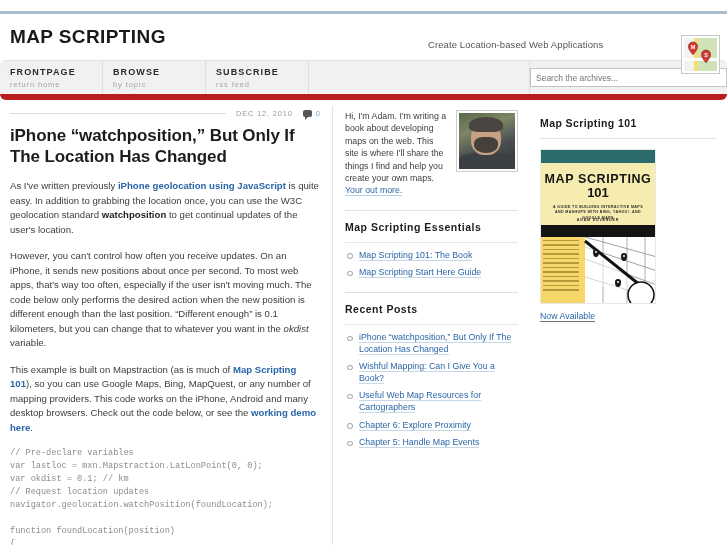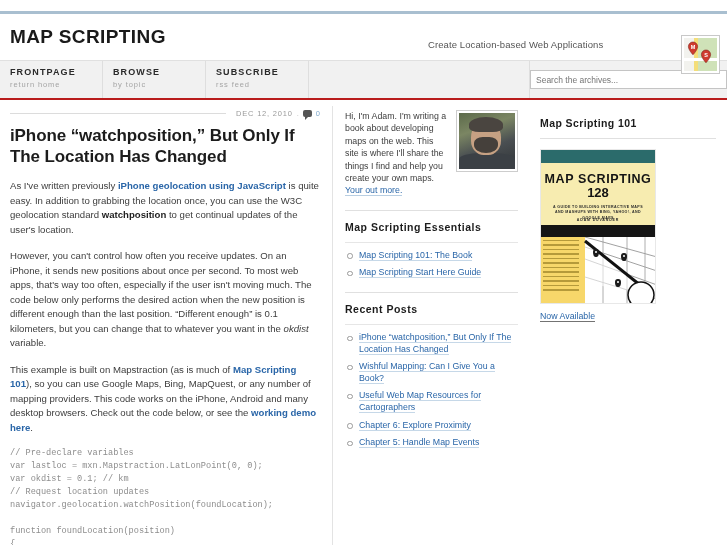--- a/index.html
+++ b/index.html
@@ -59,21 +59,22 @@
   }
   .logo-badge svg { display: block; }
 
   
   .navbar {
     display: flex;
     align-items: stretch;
     height: 40px;
     background: #f1f1f1;
     border-top: 1px solid #e0e0e0;
-    border-bottom: 2px solid #b91c1c;
+    border-bottom: 6px solid #b91c1c;
+    border-radius: 6px;
   }
   .nav-item {
     width: 103px;
     padding: 6px 0 0 10px;
     border-right: 1px solid #dedede;
     cursor: pointer;
   }
   .nav-title {
     font-size: 9px;
     font-weight: bold;
@@ -541,21 +542,21 @@
 
   <div class="col-right">
     <div class="book-wrap">
       <h2 class="book-title">Map Scripting 101</h2>
       <div class="book-rule"></div>
 
       <div class="book-cover">
         <div class="bc-teal"></div>
         <div class="bc-top">
           <div class="bc-t1">MAP SCRIPTING</div>
-          <div class="bc-t2">128</div>
+          <div class="bc-t2">101</div>
           <div class="bc-t3">A GUIDE TO BUILDING INTERACTIVE MAPS AND MASHUPS WITH BING, YAHOO!, AND GOOGLE MAPS</div>
         </div>
         <div class="bc-author">ADAM DUVANDER</div>
         <div class="bc-band"></div>
         <div class="bc-map">
           <div class="bc-yellow"></div>
           <div class="bc-codelines">
             <div></div>
               <div></div>
               <div></div>

